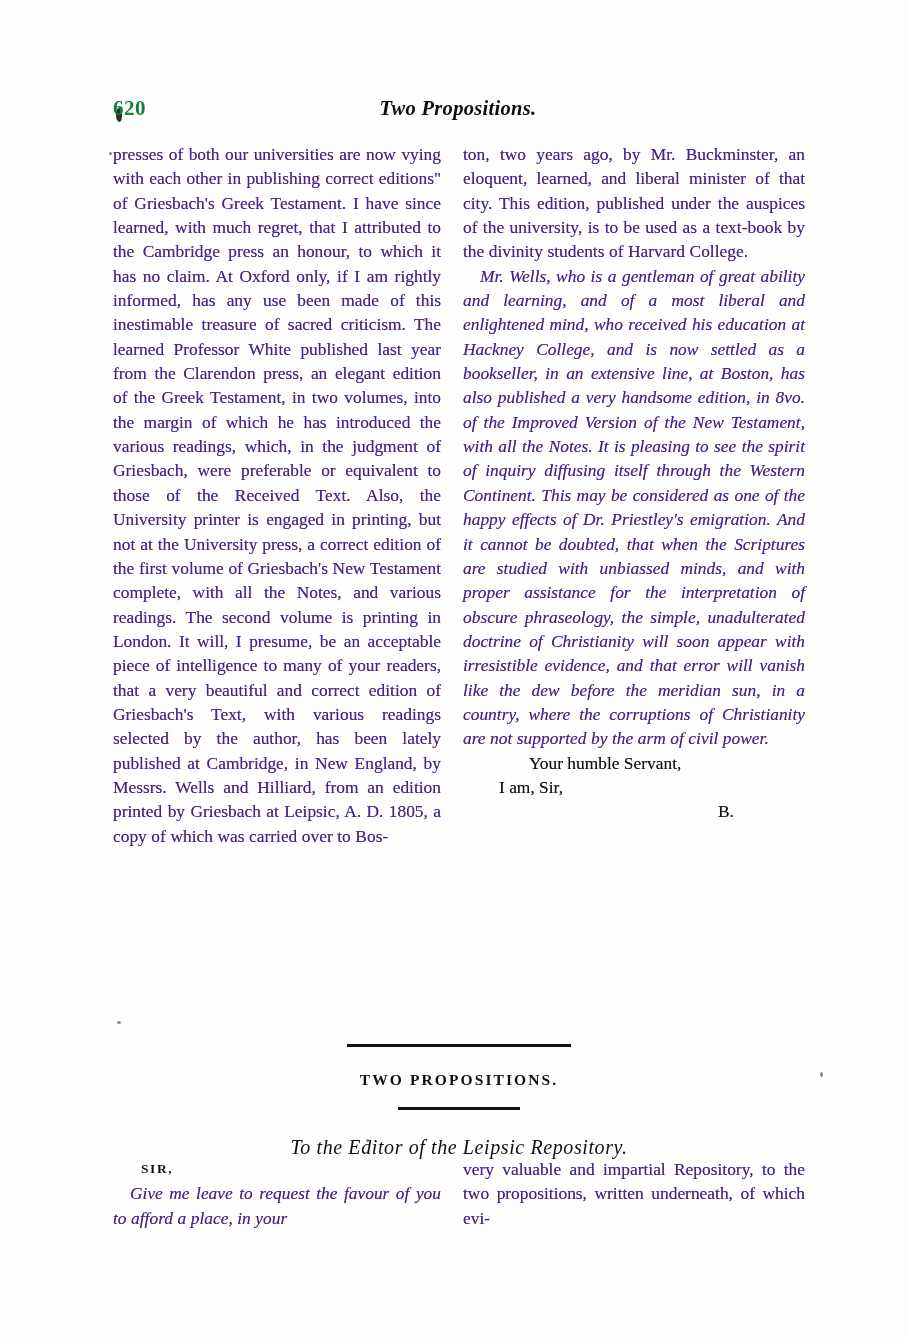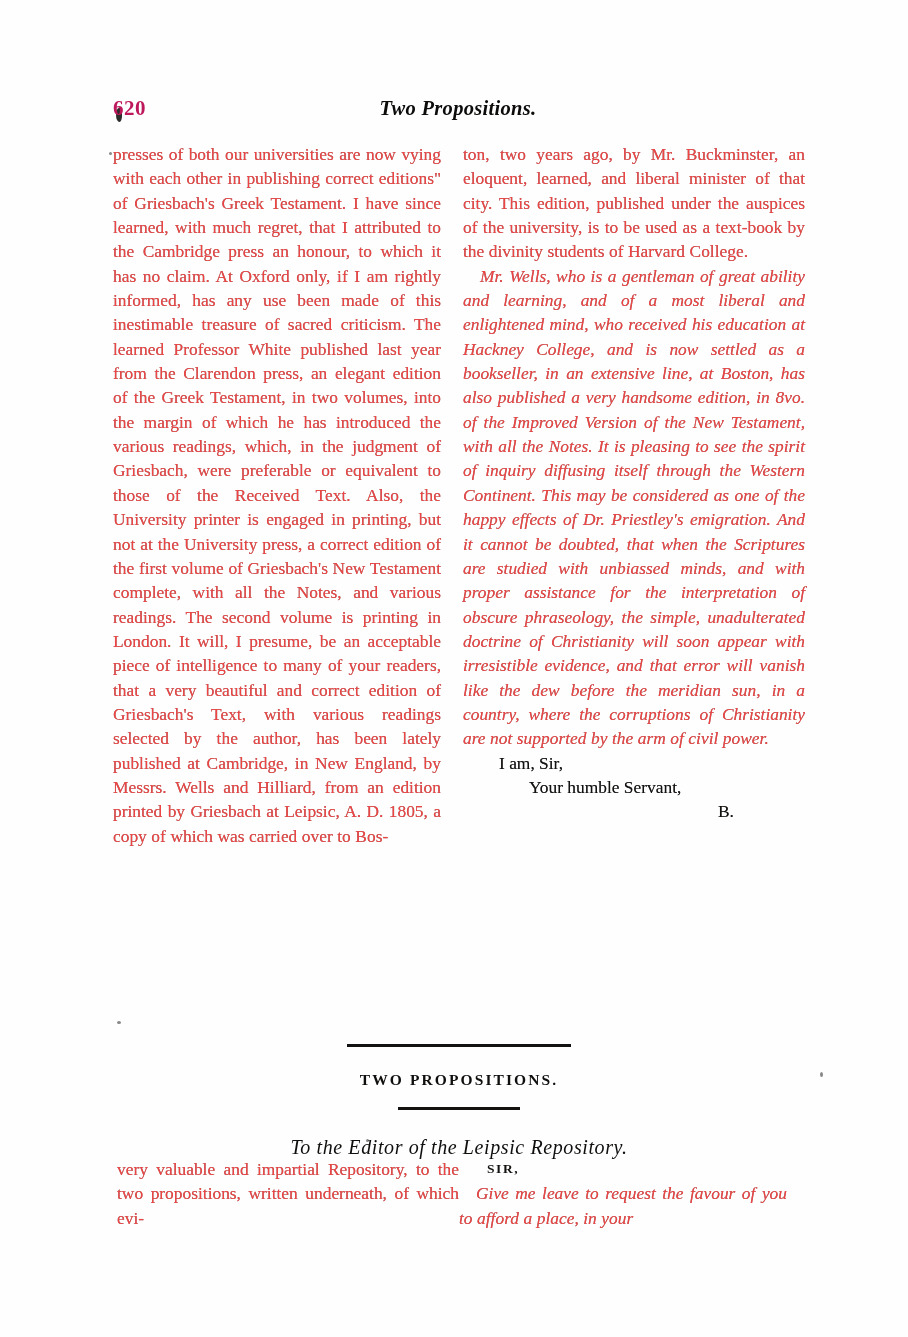--- a/index.html
+++ b/index.html
@@ -30,21 +30,21 @@
     width: 690px;
     height: 30px;
   }
   .folio {
     position: absolute;
     left: 0;
     top: 0;
     font-size: 21px;
     font-weight: 700;
     letter-spacing: 0.5px;
-    color: #be185d;
+    color: #15803d;
   }
   .head-title {
     position: absolute;
     left: 0;
     top: 1px;
     width: 690px;
     text-align: center;
     font-style: italic;
     font-size: 20.5px;
     font-weight: 700;
@@ -66,21 +66,21 @@
   }
   .col-left  { padding-right: 18px; box-sizing: border-box; }
   .col-right { padding-left: 4px;  box-sizing: border-box; }
 
   .para {
     margin: 0;
     font-size: 17.4px;
     line-height: 24.35px;
     text-align: justify;
     text-align-last: left;
-    color: #ef4444;
+    color: #4c1d95;
     word-spacing: 0.2px;
   }
   .para.indent { text-indent: 17px; font-style: italic; }
 
   
   .para { text-shadow: 0 0 0.35px rgba(20,18,16,0.55); }
 
   .sign-line {
     margin: 0;
     font-size: 17.4px;
@@ -180,36 +180,36 @@
 
   <div class="columns">
 
     <div class="col col-left">
       <p class="para">presses of both our universities are now vying with each other in publishing correct editions" of Griesbach's Greek Testament. I have since learned, with much regret, that I attributed to the Cambridge press an honour, to which it has no claim. At Oxford only, if I am rightly informed, has any use been made of this inestimable treasure of sacred criticism. The learned Professor White published last year from the Clarendon press, an elegant edition of the Greek Testament, in two volumes, into the margin of which he has introduced the various readings, which, in the judgment of Griesbach, were preferable or equivalent to those of the Received Text. Also, the University printer is engaged in printing, but not at the University press, a correct edition of the first volume of Griesbach's New Testament complete, with all the Notes, and various readings. The second volume is printing in London. It will, I presume, be an acceptable piece of intelligence to many of your readers, that a very beautiful and correct edition of Griesbach's Text, with various readings selected by the author, has been lately published at Cambridge, in New England, by Messrs. Wells and Hilliard, from an edition printed by Griesbach at Leipsic, A. D. 1805, a copy of which was carried over to Bos-</p>
     </div>
 
     <div class="col col-right">
       <p class="para">ton, two years ago, by Mr. Buckminster, an eloquent, learned, and liberal minister of that city. This edition, published under the auspices of the university, is to be used as a text-book by the divinity students of Harvard College.</p>
       <p class="para indent">Mr. Wells, who is a gentleman of great ability and learning, and of a most liberal and enlightened mind, who received his education at Hackney College, and is now settled as a bookseller, in an extensive line, at Boston, has also published a very handsome edition, in 8vo. of the Improved Version of the New Testament, with all the Notes. It is pleasing to see the spirit of inquiry diffusing itself through the Western Continent. This may be considered as one of the happy effects of Dr. Priestley's emigration. And it cannot be doubted, that when the Scriptures are studied with unbiassed minds, and with proper assistance for the interpretation of obscure phraseology, the simple, unadulterated doctrine of Christianity will soon appear with irresistible evidence, and that error will vanish like the dew before the meridian sun, in a country, where the corruptions of Christianity are not supported by the arm of civil power.</p>
+      <p class="sign-line sign-2">Your humble Servant,</p>
       <p class="sign-line sign-1">I am, Sir,</p>
-      <p class="sign-line sign-2">Your humble Servant,</p>
       <p class="sign-line sign-3">B.</p>
     </div>
   </div>
 
   <div class="section-break">
     <div class="rule-top"></div>
     <div class="section-title">TWO PROPOSITIONS.</div>
     <div class="rule-bottom"></div>
     <div class="addressee">To the Editor of the Leipsic Repository.</div>
   </div>
 
   <div class="columns-bottom">
-    <div class="col col-right">
-      <p class="para">very valuable and impartial Repository, to the two propositions, written underneath, of which evi-</p>
-    </div>
     <div class="col col-left">
       <p class="salutation">SIR,</p>
       <p class="para indent">Give me leave to request the favour of you to afford a place, in your</p>
     </div>
+    <div class="col col-right">
+      <p class="para">very valuable and impartial Repository, to the two propositions, written underneath, of which evi-</p>
+    </div>
   </div>
 
 </div>
 
 </body></html>

